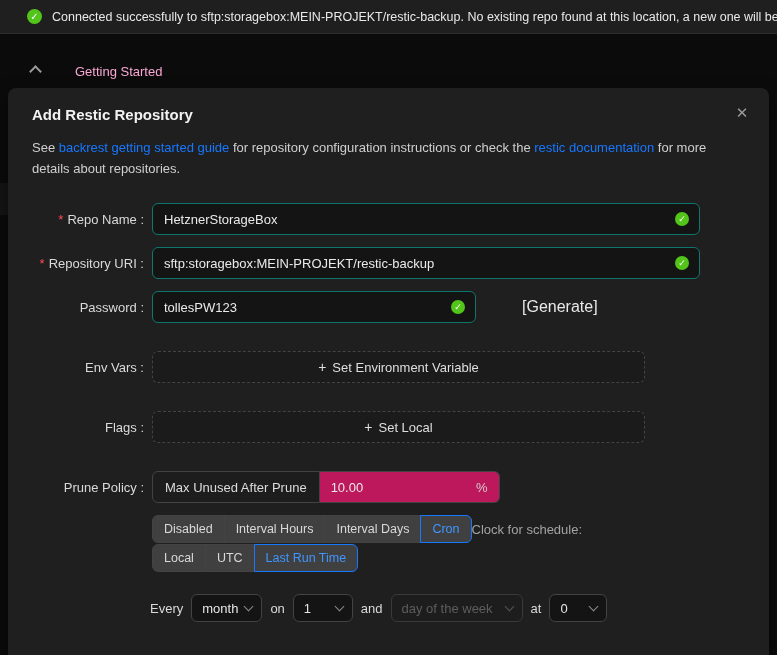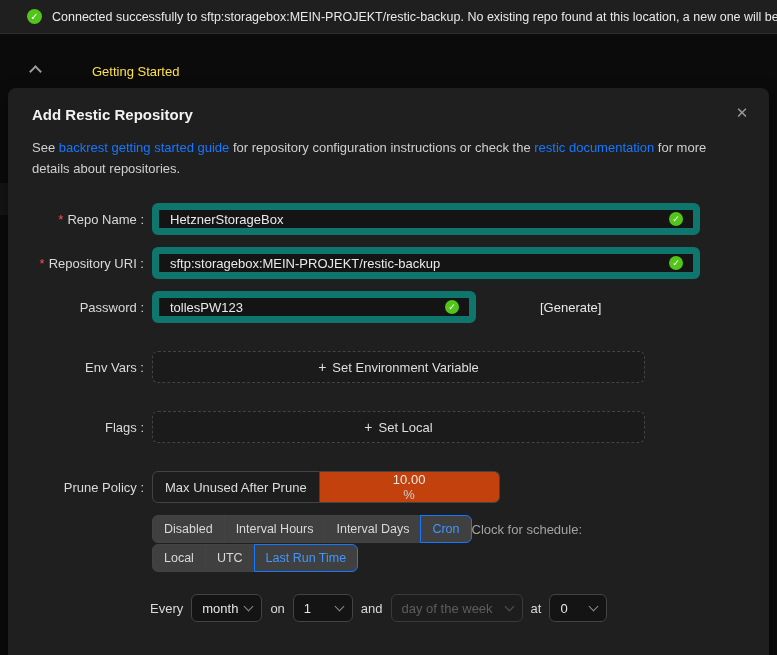--- a/index.html
+++ b/index.html
@@ -11,54 +11,54 @@
   .toast { position:absolute; top:0; left:0; width:100%; height:34px; background:#1f1f1f;
            border-bottom:1px solid #2d2d2d; display:flex; align-items:center;
            padding:0 10px 0 27px; gap:10px; color:#e9e9e9; font-size:12.5px;
            white-space:nowrap; overflow:hidden; z-index:30; }
   .badge { flex:none; width:15px; height:15px; border-radius:50%; background:#52c41a; color:#fff;
            font-size:10px; line-height:15px; text-align:center; font-weight:700; }
 
   
   .caret-up { position:absolute; left:31px; top:67px; width:9px; height:9px;
               border-left:2px solid #9a9a9a; border-top:2px solid #9a9a9a; transform:rotate(45deg); cursor:pointer; }
-  .tab { position:absolute; left:92px; top:64px; color:#fde047; font-size:13px; cursor:pointer; }
+  .tab { position:absolute; left:75px; top:64px; color:#f9a8d4; font-size:13px; cursor:pointer; }
   .side-block { position:absolute; left:0; top:183px; width:16px; height:32px; background:#151515; }
 
   
   .modal { position:absolute; left:8px; right:8px; top:88px; bottom:-16px; background:#1f1f1f;
            border-radius:8px; padding:18px 24px; z-index:20; box-shadow:0 6px 16px rgba(0,0,0,.55); }
   .modal-title { font-size:15px; font-weight:700; color:#f2f2f2; }
   .close { position:absolute; top:13px; right:15px; color:#9b9b9b; font-size:15px; width:24px; height:24px;
            text-align:center; line-height:24px; cursor:pointer; }
   .intro { margin-top:14px; max-width:712px; color:#cfcfcf; font-size:13px; line-height:1.62; }
   .intro a { color:#1677ff; text-decoration:none; cursor:pointer; }
 
   .form { margin-top:24px; display:flex; flex-direction:column; gap:12px; }
   .frow { display:flex; align-items:center; }
   .frow.spaced { margin-top:16px; }
   .flabel { flex:none; width:120px; text-align:right; padding-right:8px; color:#dadada; font-size:13px; white-space:nowrap; }
   .req { color:#ff4d4f; margin-right:4px; }
 
-  .tinput { position:relative; height:32px; background:#141414; border:7px solid #0f766e; border-radius:6px;
+  .tinput { position:relative; height:32px; background:#141414; border:1px solid #0f766e; border-radius:6px;
             display:flex; align-items:center; padding:0 32px 0 11px; color:#eaeaea; font-size:13px; cursor:text; }
   .w-lg { width:548px; } .w-md { width:324px; }
   .tinput .badge { position:absolute; right:10px; width:14px; height:14px; line-height:14px; font-size:9px; }
-  .generate { margin-left:64px; color:#e8e8e8; font-size:13px; cursor:pointer; }
+  .generate { margin-left:46px; color:#e8e8e8; font-size:16px; cursor:pointer; }
 
   .dashed-btn { width:493px; height:32px; border:1px dashed #434343; border-radius:6px; background:#1b1b1b;
                 color:#dfdfdf; font-size:13px; display:flex; align-items:center; justify-content:center; gap:6px; cursor:pointer; }
   .plus { font-size:14px; color:#dfdfdf; }
 
   .igroup { display:flex; height:32px; }
   .iaddon { display:flex; align-items:center; padding:0 12px; background:#1d1d1d; border:1px solid #434343;
             border-radius:6px 0 0 6px; color:#dcdcdc; font-size:13px; }
-  .ibody { display:flex; align-items:center; justify-content:space-between; width:180px; background:#c2410c;
+  .ibody { display:flex; align-items:center; justify-content:space-between; width:180px; background:#be185d;
            border:1px solid #434343; border-left:none; border-radius:0 6px 6px 0; padding:0 11px;
-           color:#eaeaea; font-size:13px; cursor:text;flex-direction:column; }
+           color:#eaeaea; font-size:13px; cursor:text; }
   .suffix { color:#cfcfcf; }
 
   .seg { display:flex; }
   .opt { height:28px; display:flex; align-items:center; padding:0 11px; border:1px solid #434343; margin-left:-1px;
          background:#404040; color:#d9d9d9; font-size:12.5px; cursor:pointer; white-space:nowrap; }
   .opt:first-child { margin-left:0; border-radius:6px 0 0 6px; }
   .opt:last-child { border-radius:0 6px 6px 0; }
   .opt.selected { color:#4096ff; border-color:#1677ff; position:relative; z-index:2; }
   .sched-caption { color:#a3a3a3; font-size:13px; }
   .clockrow { margin-top:1px;align-items:center; }

